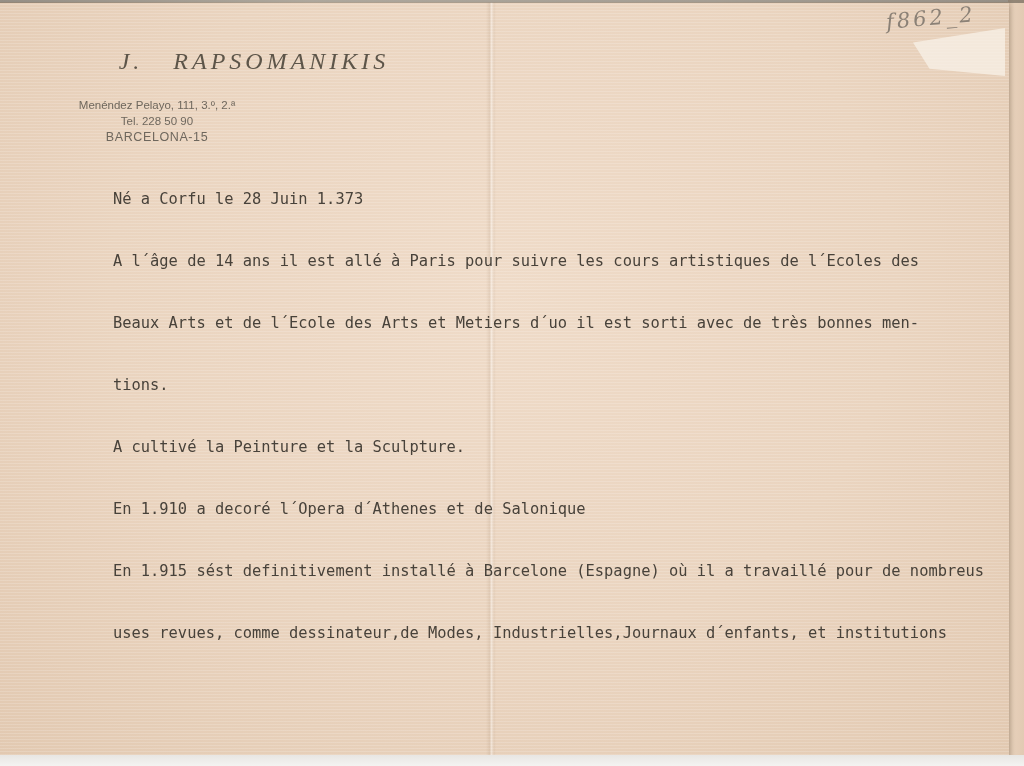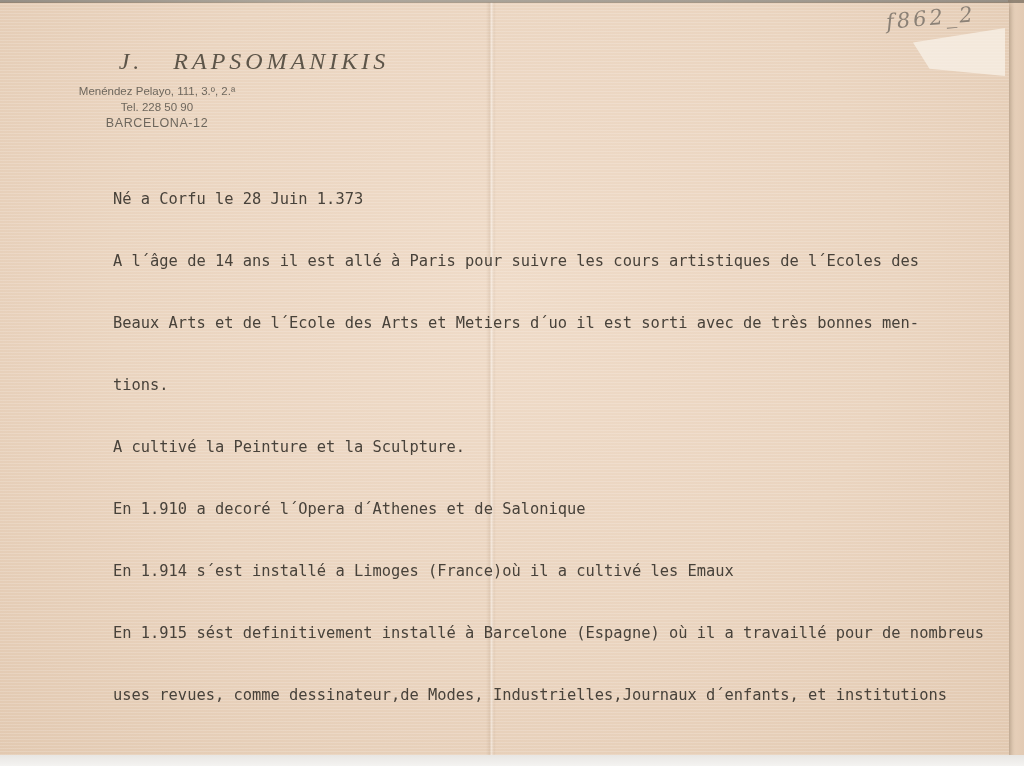--- a/index.html
+++ b/index.html
@@ -83,21 +83,21 @@
     font-style: italic;
     font-size: 24px;
     letter-spacing: 4px;
     color: #5d5549;
     white-space: pre;
     text-align: center;
   }
 
   .lh-address {
     position: absolute;
-    top: 82px; left: 52px;
+    top: 96px; left: 52px;
     width: 210px;
     text-align: center;
     font-family: "Liberation Sans", sans-serif;
     color: #6e675d;
   }
   .lh-address .addr1 { font-size: 11.5px; line-height: 15px; }
   .lh-address .addr2 { font-size: 11.5px; line-height: 16px; }
   .lh-address .addr3 { font-size: 12.5px; line-height: 17px; letter-spacing: 0.6px; }
 
   .typed-block {
@@ -131,32 +131,31 @@
     <div class="fold-crease-vertical"></div>
     <div class="worn-corner"></div>
 
     <div class="handwritten-mark">f862_2</div>
 
     <div class="letterhead">
       <div class="lh-name">J.   RAPSOMANIKIS</div>
       <div class="lh-address">
         <div class="addr1">Menéndez Pelayo, 111, 3.º, 2.ª</div>
         <div class="addr2">Tel. 228 50 90</div>
-        <div class="addr3">BARCELONA-12</div>
+        <div class="addr3">BARCELONA-15</div>
       </div>
     </div>
 
     <div class="typed-block">
       <div class="typed-line">Né a Corfu le 28 Juin 1.373</div>
       <div class="typed-line">A l´âge de 14 ans il est allé à Paris pour suivre les cours artistiques de l´Ecoles des</div>
       <div class="typed-line">Beaux Arts et de l´Ecole des Arts et Metiers d´uo il est sorti avec de très bonnes men-</div>
       <div class="typed-line">tions.</div>
       <div class="typed-line">A cultivé la Peinture et la Sculpture.</div>
       <div class="typed-line">En 1.910 a decoré l´Opera d´Athenes et de Salonique</div>
-      <div class="typed-line">En 1.914 s´est installé a Limoges (France)où il a cultivé les Emaux</div>
       <div class="typed-line">En 1.915 sést definitivement installé à Barcelone (Espagne) où il a travaillé pour de nombreus</div>
       <div class="typed-line">uses revues, comme dessinateur,de Modes, Industrielles,Journaux d´enfants, et institutions</div>
       
       
       
       
     </div>
 
   </div>
 

